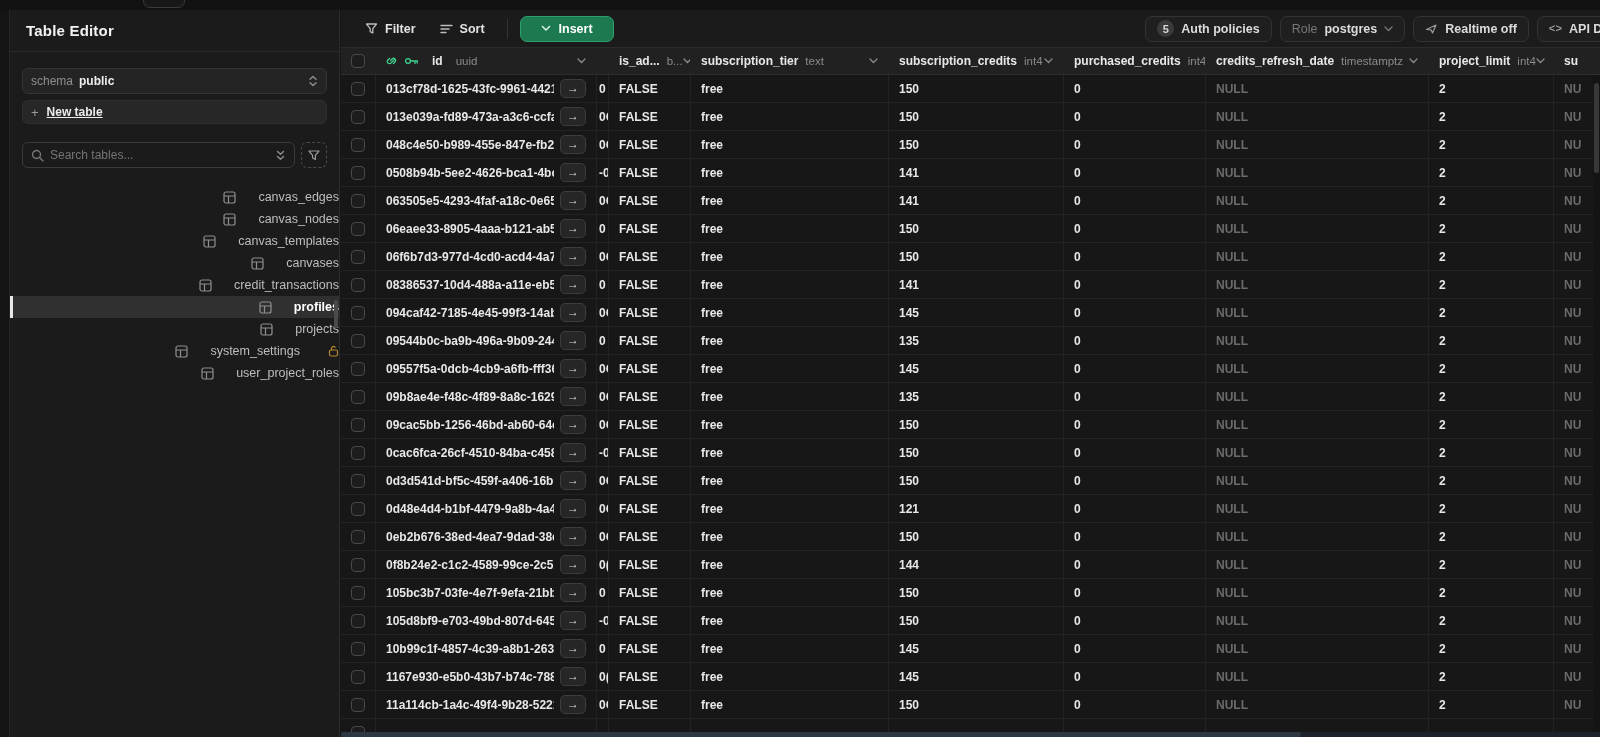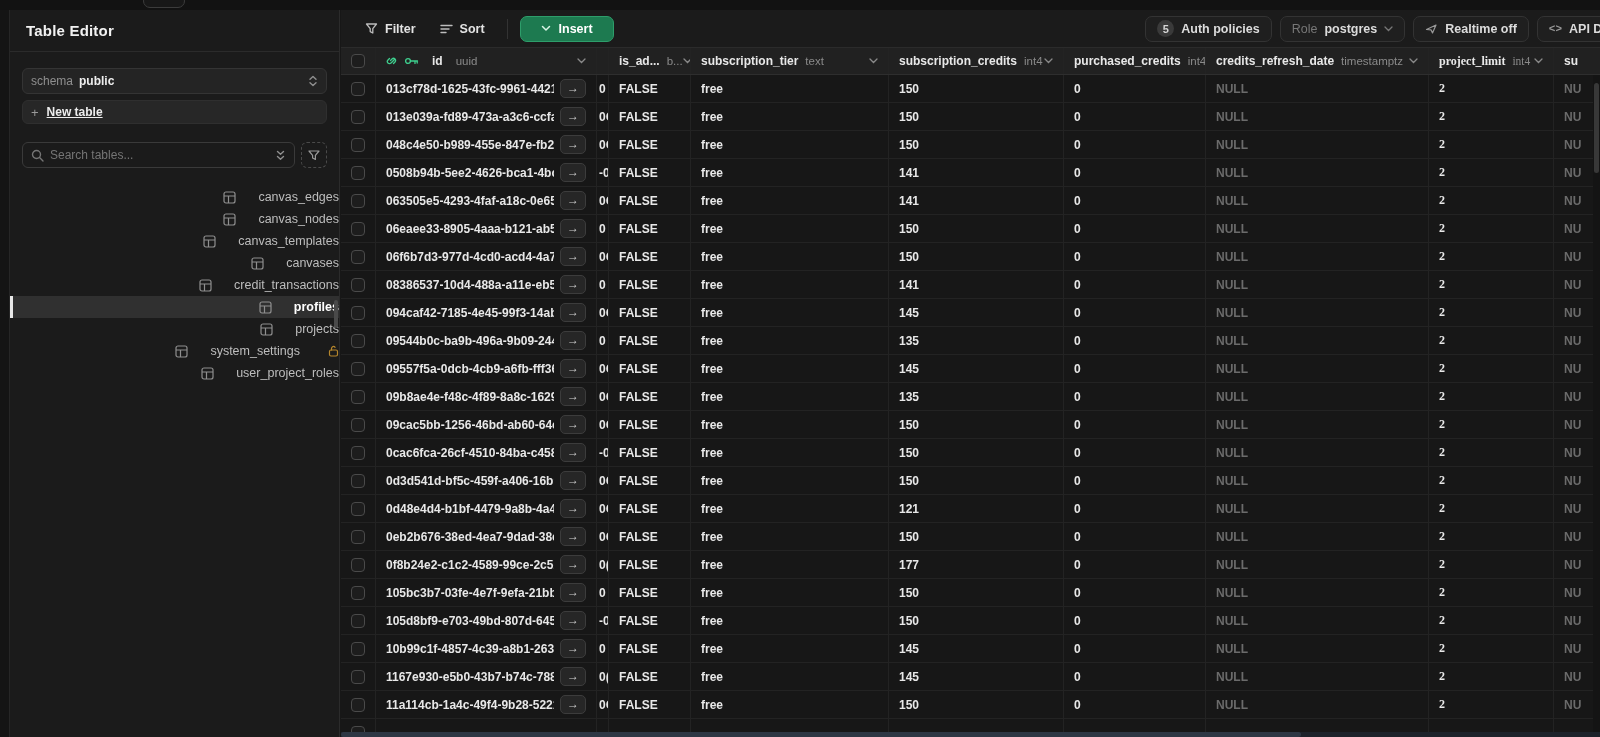--- a/index.html
+++ b/index.html
@@ -79,21 +79,21 @@
   .gcell { display:flex; align-items:center; padding:0 10px; border-right:1px solid #232323;
     overflow:hidden; white-space:nowrap; flex-shrink:0; }
   .col-check { width:35px; justify-content:center; padding:0; }
   .col-id { width:221px; justify-content:space-between; gap:6px; }
   .col-frag { width:12px; padding:0 0 0 2px; }
   .col-admin { width:82px; }
   .col-tier { width:198px; }
   .col-credits { width:175px; }
   .col-purchased { width:142px; }
   .col-refresh { width:223px; }
-  .col-limit { width:125px;font-family:Liberation Serif, serif; }
+  .col-limit { width:125px; }
   .col-last { width:46px; border-right:none; }
   .hdr-name { font-size:12px; font-weight:700; color:#e8e8e8; margin-right:7px; white-space:nowrap; }
   .hdr-type { font-size:11.5px; color:#8a8a8a; margin-right:auto; white-space:nowrap; }
   .hdr-chevron { color:#8a8a8a; flex-shrink:0; }
   .cell-text { font-size:12px; font-weight:700; color:#e8e8e8; overflow:hidden; white-space:nowrap; }
   .cell-null { color:#6b6b6b; }
   .uuid-text { font-size:12px; font-weight:700; color:#e8e8e8; overflow:hidden; white-space:nowrap; flex:1; }
   .expand-btn { flex-shrink:0; width:26px; height:19px; background:#262626; border:1px solid #3c3c3c;
     border-radius:5px; color:#cfcfcf; font-size:12px; line-height:17px; text-align:center; cursor:pointer; }
   .checkbox { width:14px; height:14px; border:1px solid #4a4a4a; border-radius:4px; background:#1d1d1d; cursor:pointer; }
@@ -961,21 +961,21 @@
             <div class="gcell col-frag">
               <span class="cell-text">0(</span>
             </div>
             <div class="gcell col-admin">
               <span class="cell-text">FALSE</span>
             </div>
             <div class="gcell col-tier">
               <span class="cell-text">free</span>
             </div>
             <div class="gcell col-credits">
-              <span class="cell-text">177</span>
+              <span class="cell-text">144</span>
             </div>
             <div class="gcell col-purchased">
               <span class="cell-text">0</span>
             </div>
             <div class="gcell col-refresh">
               <span class="cell-text cell-null">NULL</span>
             </div>
             <div class="gcell col-limit">
               <span class="cell-text">2</span>
             </div>

